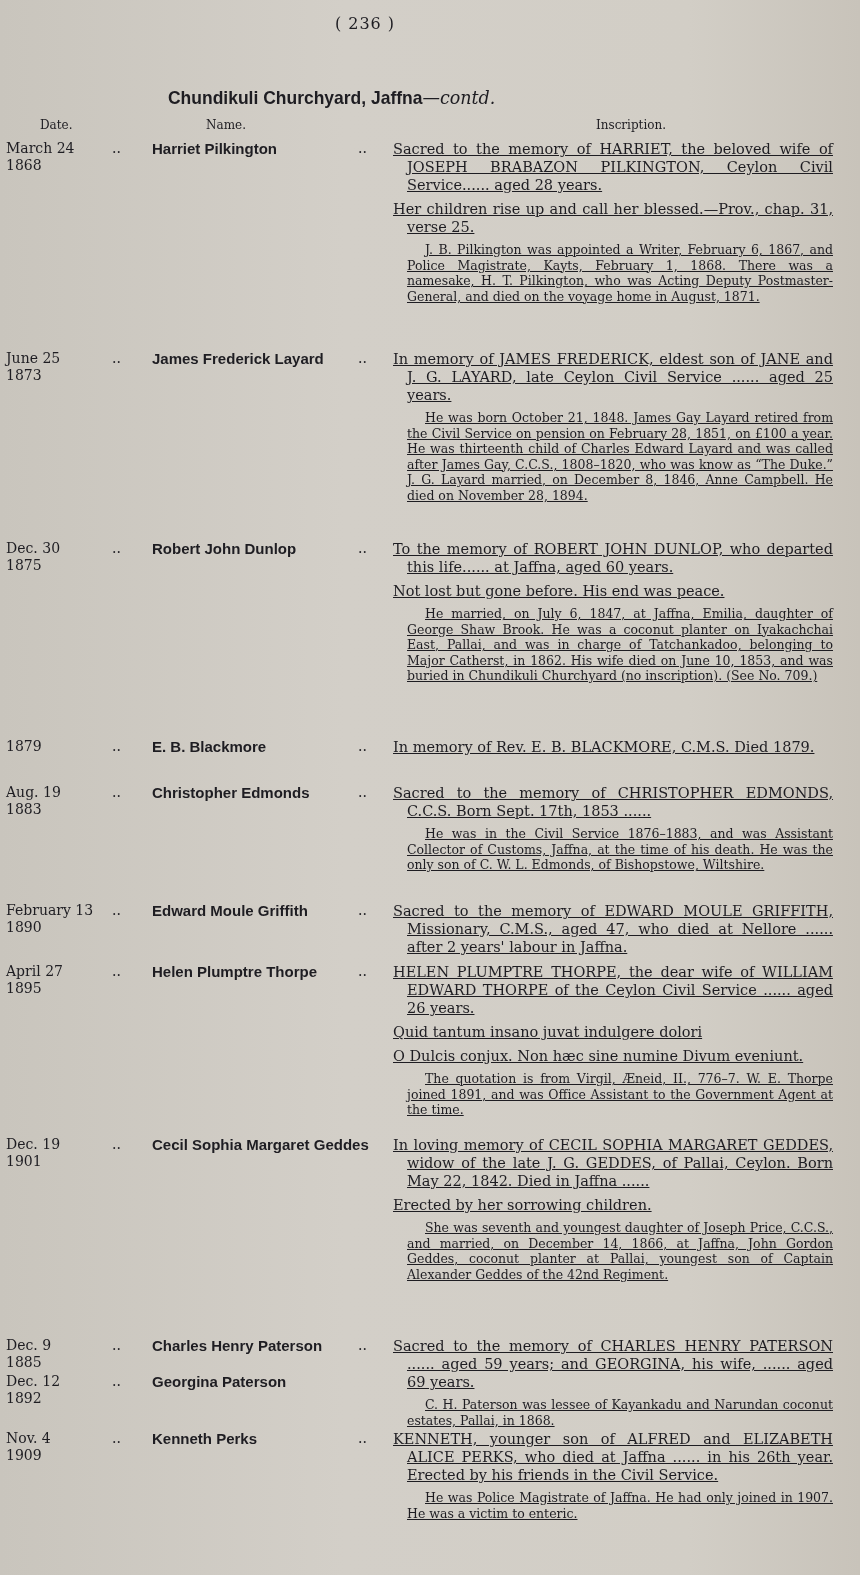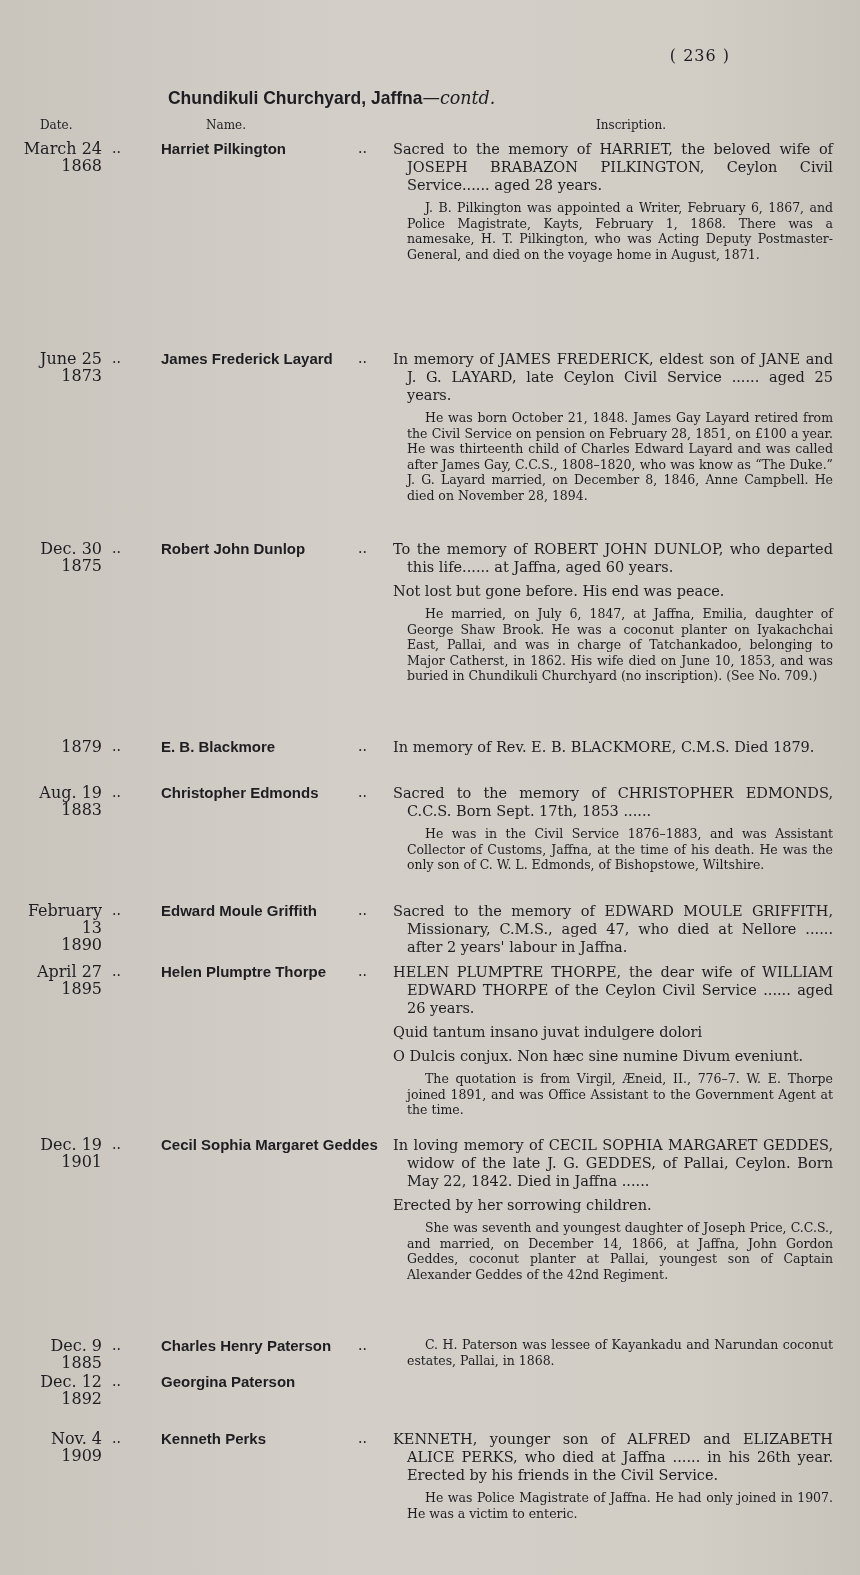--- a/index.html
+++ b/index.html
@@ -5,45 +5,45 @@
     html, body { margin: 0; padding: 0; }
     body {
       width: 860px; height: 1575px; overflow: hidden;
       background: #cfcbc3;
       background-image: linear-gradient(90deg, #c9c5bd 0%, #d3cfc8 40%, #d2cec6 80%, #c8c3ba 100%);
       font-family: "DejaVu Serif", "Liberation Serif", serif;
       color: #1e1d22;
       position: relative;
     }
     .page-number {
-      position: absolute; top: 14px; left: 0; width: 730px; text-align: right;
-      font-size: 16px; letter-spacing: 1px; margin-top: 32px;
+      position: absolute; top: 14px; left: 0; width: 730px; text-align: center;
+      font-size: 16px; letter-spacing: 1px;
     }
     .heading {
       position: absolute; top: 86px; left: 168px;
       font-family: "Liberation Sans", "DejaVu Sans", sans-serif;
       font-weight: bold; font-size: 19px; transform: scaleX(0.92); transform-origin: left;
     }
     .heading i { font-family: "DejaVu Serif", serif; font-weight: normal; }
     .colhead { position: absolute; top: 118px; font-size: 12px; text-align: center; }
     .entry { position: absolute; left: 0; width: 860px; }
     .date {
-      position: absolute; left: 6px; width: 96px; text-align: right;
-      font-size: 16px; line-height: 17px;
+      position: absolute; left: 6px; width: 96px; text-align: left;
+      font-size: 14px; line-height: 17px;
     }
     .dots1 { position: absolute; left: 112px; font-size: 14px; }
     .name {
-      position: absolute; left: 161px;
+      position: absolute; left: 152px;
       font-family: "Liberation Sans", "DejaVu Sans", sans-serif; font-weight: bold;
       font-size: 15px; white-space: nowrap;
     }
     .dots2 { position: absolute; left: 358px; font-size: 14px; }
     .insc {
       position: absolute; left: 393px; width: 440px;
-      font-size: 14.5px; line-height: 18px;
+      font-size: 14.5px; line-height: 18px; text-decoration: underline;
     }
     .para { text-indent: -14px; padding-left: 14px; text-align: justify; margin: 0 0 6px 0; }
     .note {
       font-size: 12.5px; line-height: 15.5px; text-align: justify;
       padding-left: 14px; text-indent: 18px; margin: 0 0 6px 0;
     }
   </style>
 </head>
 <body>
 
@@ -61,20 +61,21 @@
     <div class="entry" style="top: 140px;">
       <div class="date">
         <div>March 24</div>
         <div>1868</div>
       </div>
       <span class="dots1">..</span>
       <span class="name">Harriet Pilkington</span>
       <span class="dots2">..</span>
       <div class="insc">
         <p class="para">Sacred to the memory of HARRIET, the beloved wife of JOSEPH BRABAZON PILKINGTON, Ceylon Civil Service...... aged 28 years.</p>
+        <p class="para">Her children rise up and call her blessed.—Prov., chap. 31, verse 25.</p>
         <p class="note">J. B. Pilkington was appointed a Writer, February 6, 1867, and Police Magistrate, Kayts, February 1, 1868. There was a namesake, H. T. Pilkington, who was Acting Deputy Postmaster-General, and died on the voyage home in August, 1871.</p>
       </div>
     </div>
     <div class="entry" style="top: 350px;">
       <div class="date">
         <div>June 25</div>
         <div>1873</div>
       </div>
       <span class="dots1">..</span>
       <span class="name">James Frederick Layard</span>
@@ -164,20 +165,21 @@
     </div>
     <div class="entry" style="top: 1337px;">
       <div class="date">
         <div>Dec. 9</div>
         <div>1885</div>
       </div>
       <span class="dots1">..</span>
       <span class="name">Charles Henry Paterson</span>
       <span class="dots2">..</span>
       <div class="insc">
+        <p class="para">Sacred to the memory of CHARLES HENRY PATERSON ...... aged 59 years; and GEORGINA, his wife, ...... aged 69 years.</p>
         <p class="note">C. H. Paterson was lessee of Kayankadu and Narundan coconut estates, Pallai, in 1868.</p>
       </div>
     </div>
     <div class="entry" style="top: 1373px;">
       <div class="date">
         <div>Dec. 12</div>
         <div>1892</div>
       </div>
       <span class="dots1">..</span>
       <span class="name">Georgina Paterson</span>

